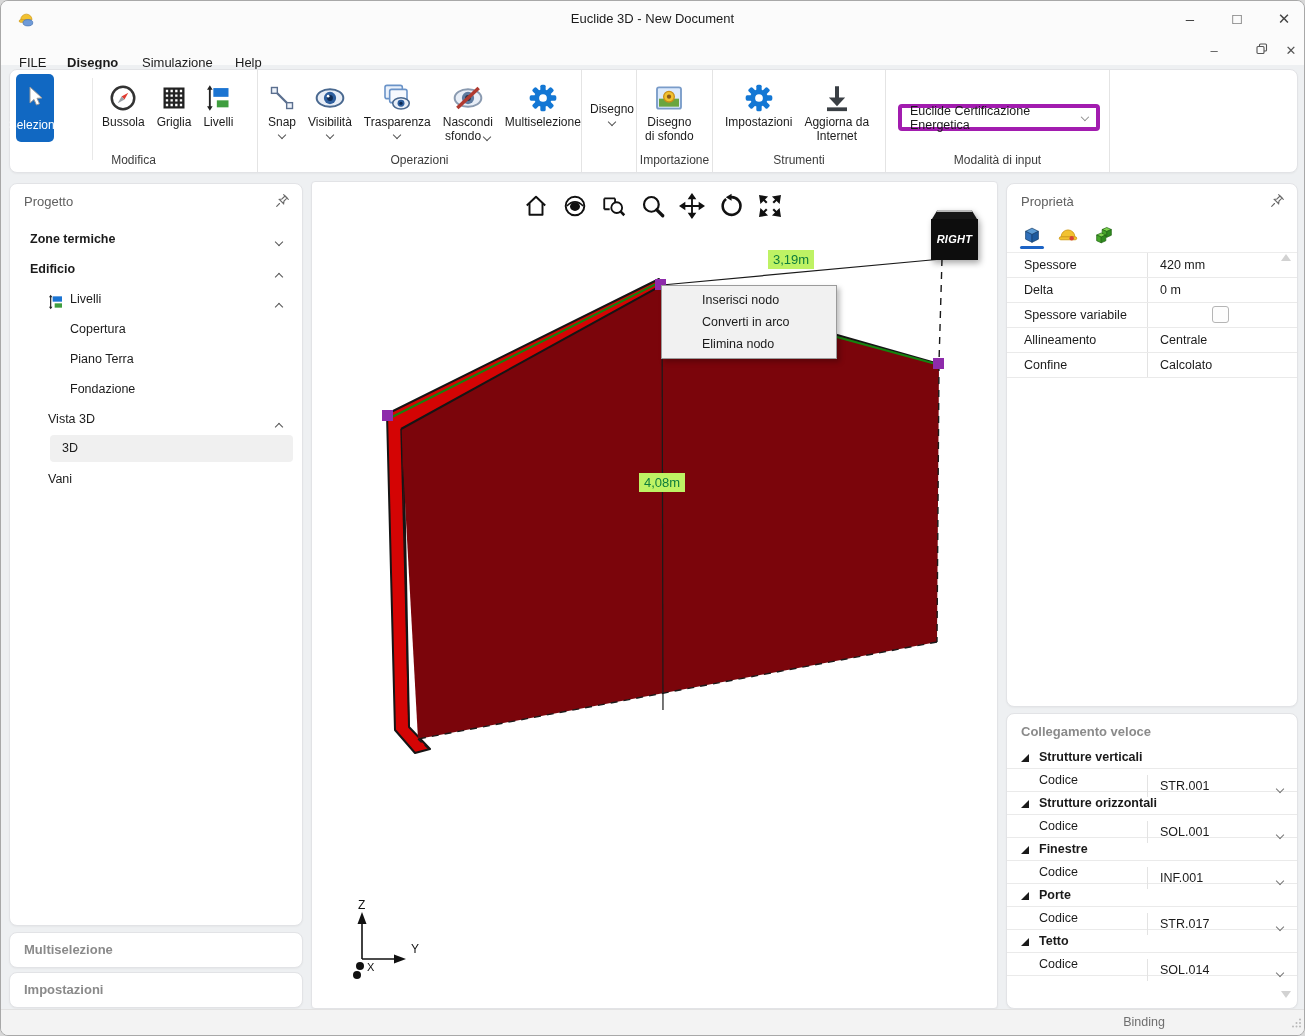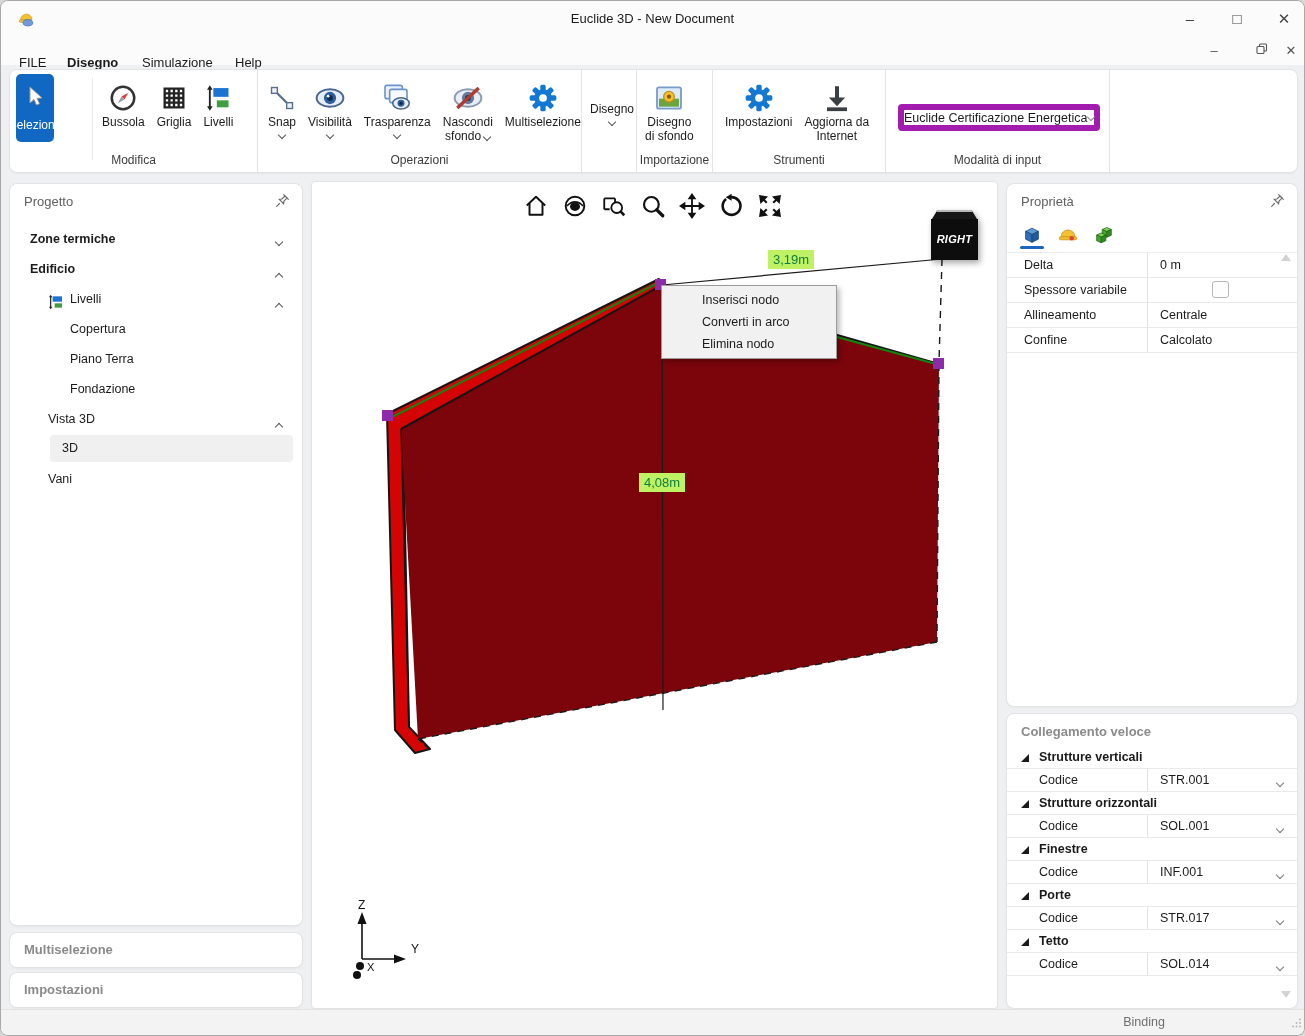--- a/index.html
+++ b/index.html
@@ -31,21 +31,21 @@
   .rgroup-label { position:absolute; bottom:5px; left:0; width:100%; text-align:center; font-size:12px; color:#3c3c3c; }
   .rbtns { position:absolute; top:5px; left:0; display:flex; align-items:flex-start; }
   .rbtn { display:flex; flex-direction:column; align-items:center; padding:6px 6px 0 6px; border-radius:4px; }
   .rbtn .ricon { height:34px; display:flex; align-items:center; justify-content:center; }
   .rlabel { font-size:12px; color:#1b1b1b; line-height:14px; text-align:center; white-space:nowrap; }
   .sel-btn { position:absolute; left:6px; top:4px; width:38px; height:68px; background:#1168c2; border-radius:5px; display:flex; flex-direction:column; align-items:center; justify-content:center; gap:5px; }
   .sel-btn .rlabel { color:#fff; }
   .vsep { position:absolute; left:82px; top:8px; width:1px; height:82px; background:#e8e8e8; }
   .chev { display:inline-block; width:6px; height:6px; border-right:1.4px solid #555; border-bottom:1.4px solid #555; transform:rotate(45deg); margin-top:3px; }
   .chev.up { transform:rotate(-135deg); margin-top:6px; }
-  .combo { position:absolute; left:12px; top:34px; width:202px; height:27px; background:#fff; border:6px solid #a21caf; border-radius:4px; font-size:12.5px; display:flex; align-items:center; padding:0 0; justify-content:space-between; color:#1b1b1b; }
+  .combo { position:absolute; left:12px; top:34px; width:202px; height:27px; background:#fff; border:4px solid #a21caf; border-radius:4px; font-size:12.5px; display:flex; align-items:center; padding:0 8px; justify-content:space-between; color:#1b1b1b; }
 
   
   .project { left:8px; top:182px; width:294px; height:743px; }
   .panel-head { position:relative; height:32px; padding:10px 14px 0 14px; font-size:13px; color:#606060; }
   .pin { position:absolute; right:12px; top:9px; }
   .tree { padding-top:8px; }
   .trow { position:relative; height:30px; line-height:30px; font-size:12.5px; color:#1b1b1b; }
   .trow.b { font-weight:bold; }
   .trow .txt { position:absolute; }
   .trow .chev { position:absolute; right:20px; top:12px; }
@@ -83,21 +83,21 @@
   .cbx { position:absolute; left:64px; top:3px; width:17px; height:17px; background:#fdfdfd; border:1px solid #b5b5b5; border-radius:3px; }
   .scroll-hint { position:absolute; right:6px; width:0; height:0; }
   .scroll-hint.up { top:70px; border-left:5px solid transparent; border-right:5px solid transparent; border-bottom:7px solid #d2d2d2; }
   .scroll-hint.down { bottom:10px; border-left:5px solid transparent; border-right:5px solid transparent; border-top:7px solid #d2d2d2; }
 
   .quick { left:1005px; top:712px; width:292px; height:296px; }
   .sec-head { position:relative; height:23px; line-height:23px; border-bottom:1px solid #eaeaea; font-size:12.5px; font-weight:bold; padding-left:32px; }
   .tri { position:absolute; left:14px; top:8px; width:0; height:0; border-left:8px solid transparent; border-bottom:8px solid #1a1a1a; }
   .grid-row.qr { height:23px; }
   .grid-row.qr .gl { line-height:22px; padding-left:32px; }
-  .grid-row.qr .gv { line-height:22px; }
+  .grid-row.qr .gv { line-height:22px;margin-top:6px; }
   .gv .chev { position:absolute; right:14px; top:8px; border-color:#777; }
 
   
   .statusbar { position:absolute; left:0; bottom:0; width:100%; height:26px; background:#f3f3f3; border-top:1px solid #e2e2e2; }
   .status-text { position:absolute; left:1060px; top:5px; width:166px; text-align:center; font-size:12.5px; color:#6f6f6f; }
   .grip { position:absolute; right:2px; bottom:2px; }
 </style>
 </head>
 <body>
 
@@ -515,20 +515,24 @@
             <polygon points="10,6 15,8.2 15,14.5 10,12.3" fill="#46a52a"></polygon>
             <polygon points="20,6 15,8.2 15,14.5 20,12.3" fill="#2f8a1f"></polygon>
             <polygon points="4,12 9,9.8 14,12 9,14.2" fill="#7ed14f"></polygon>
             <polygon points="4,12 9,14.2 9,20.5 4,18.3" fill="#46a52a"></polygon>
             <polygon points="14,12 9,14.2 9,20.5 14,18.3" fill="#2f8a1f"></polygon>
           </svg>
         </span>
     </div>
     <div>
       <div class="grid-row">
+        <span class="gl">Spessore</span>
+        <span class="gv">420 mm</span>
+      </div>
+      <div class="grid-row">
         <span class="gl">Delta</span>
         <span class="gv">0 m</span>
       </div>
       <div class="grid-row">
         <span class="gl">Spessore variabile</span>
         <span class="gv">
             <span class="cbx"></span>
           </span>
       </div>
       <div class="grid-row">

